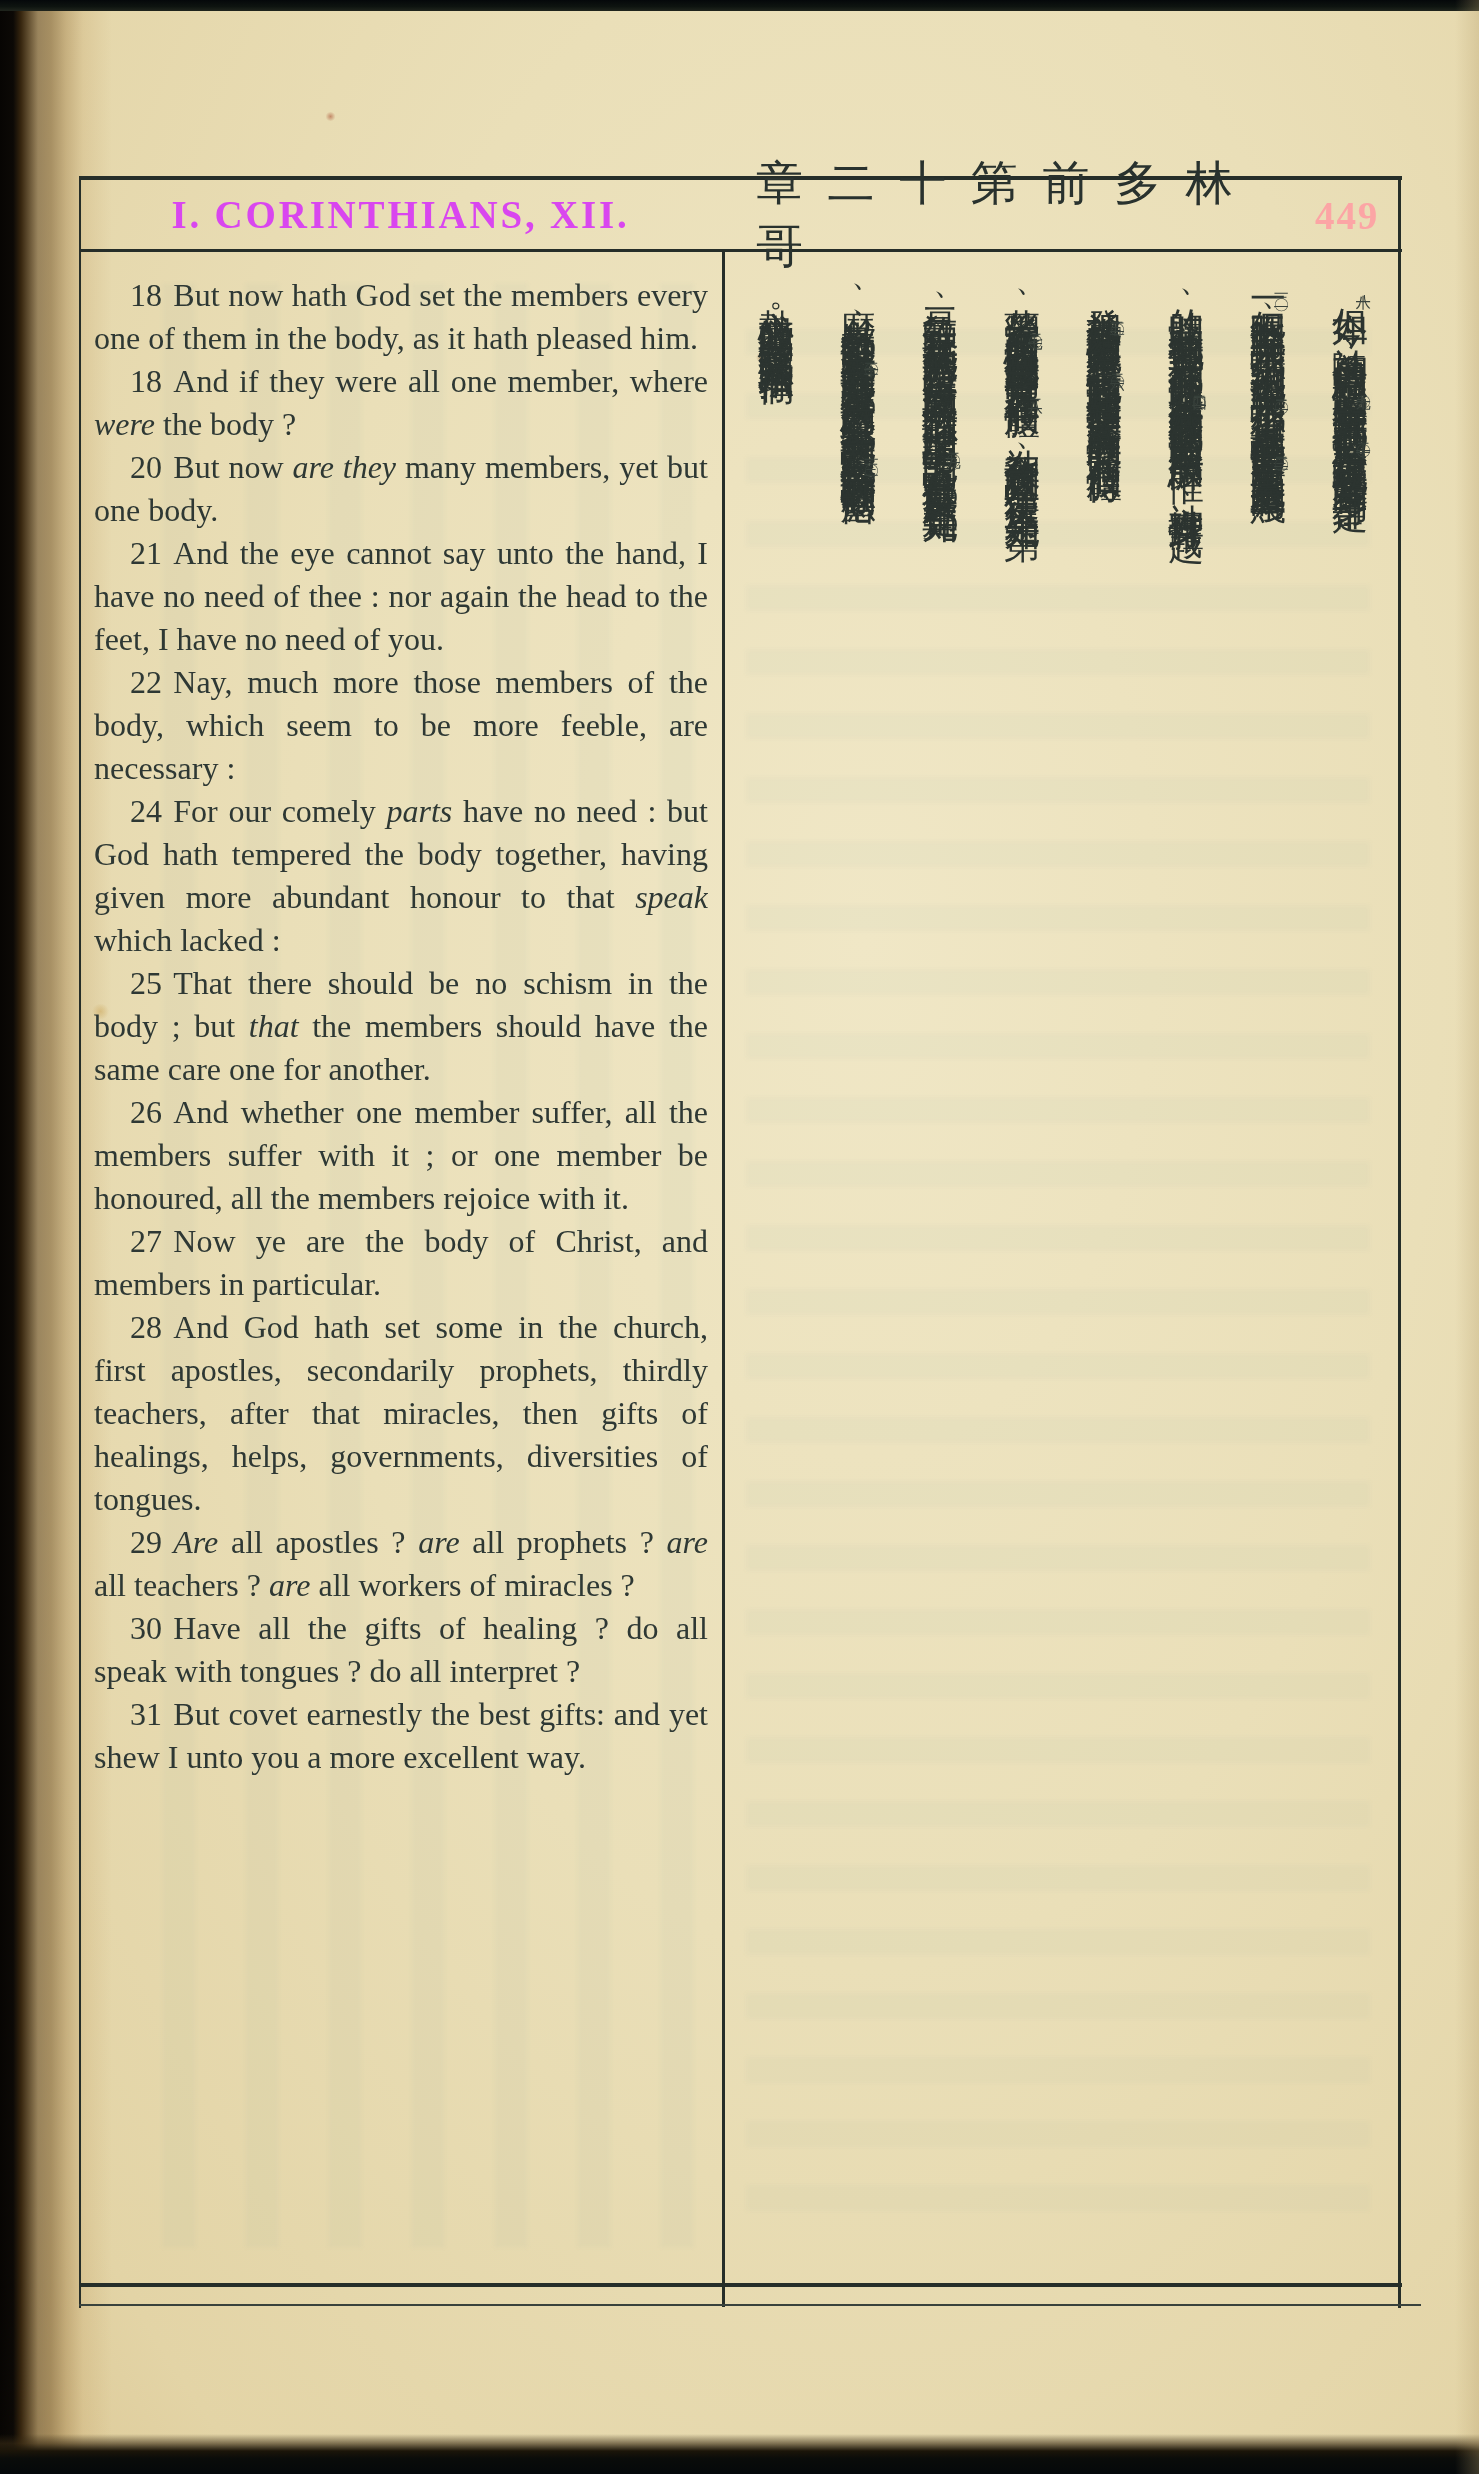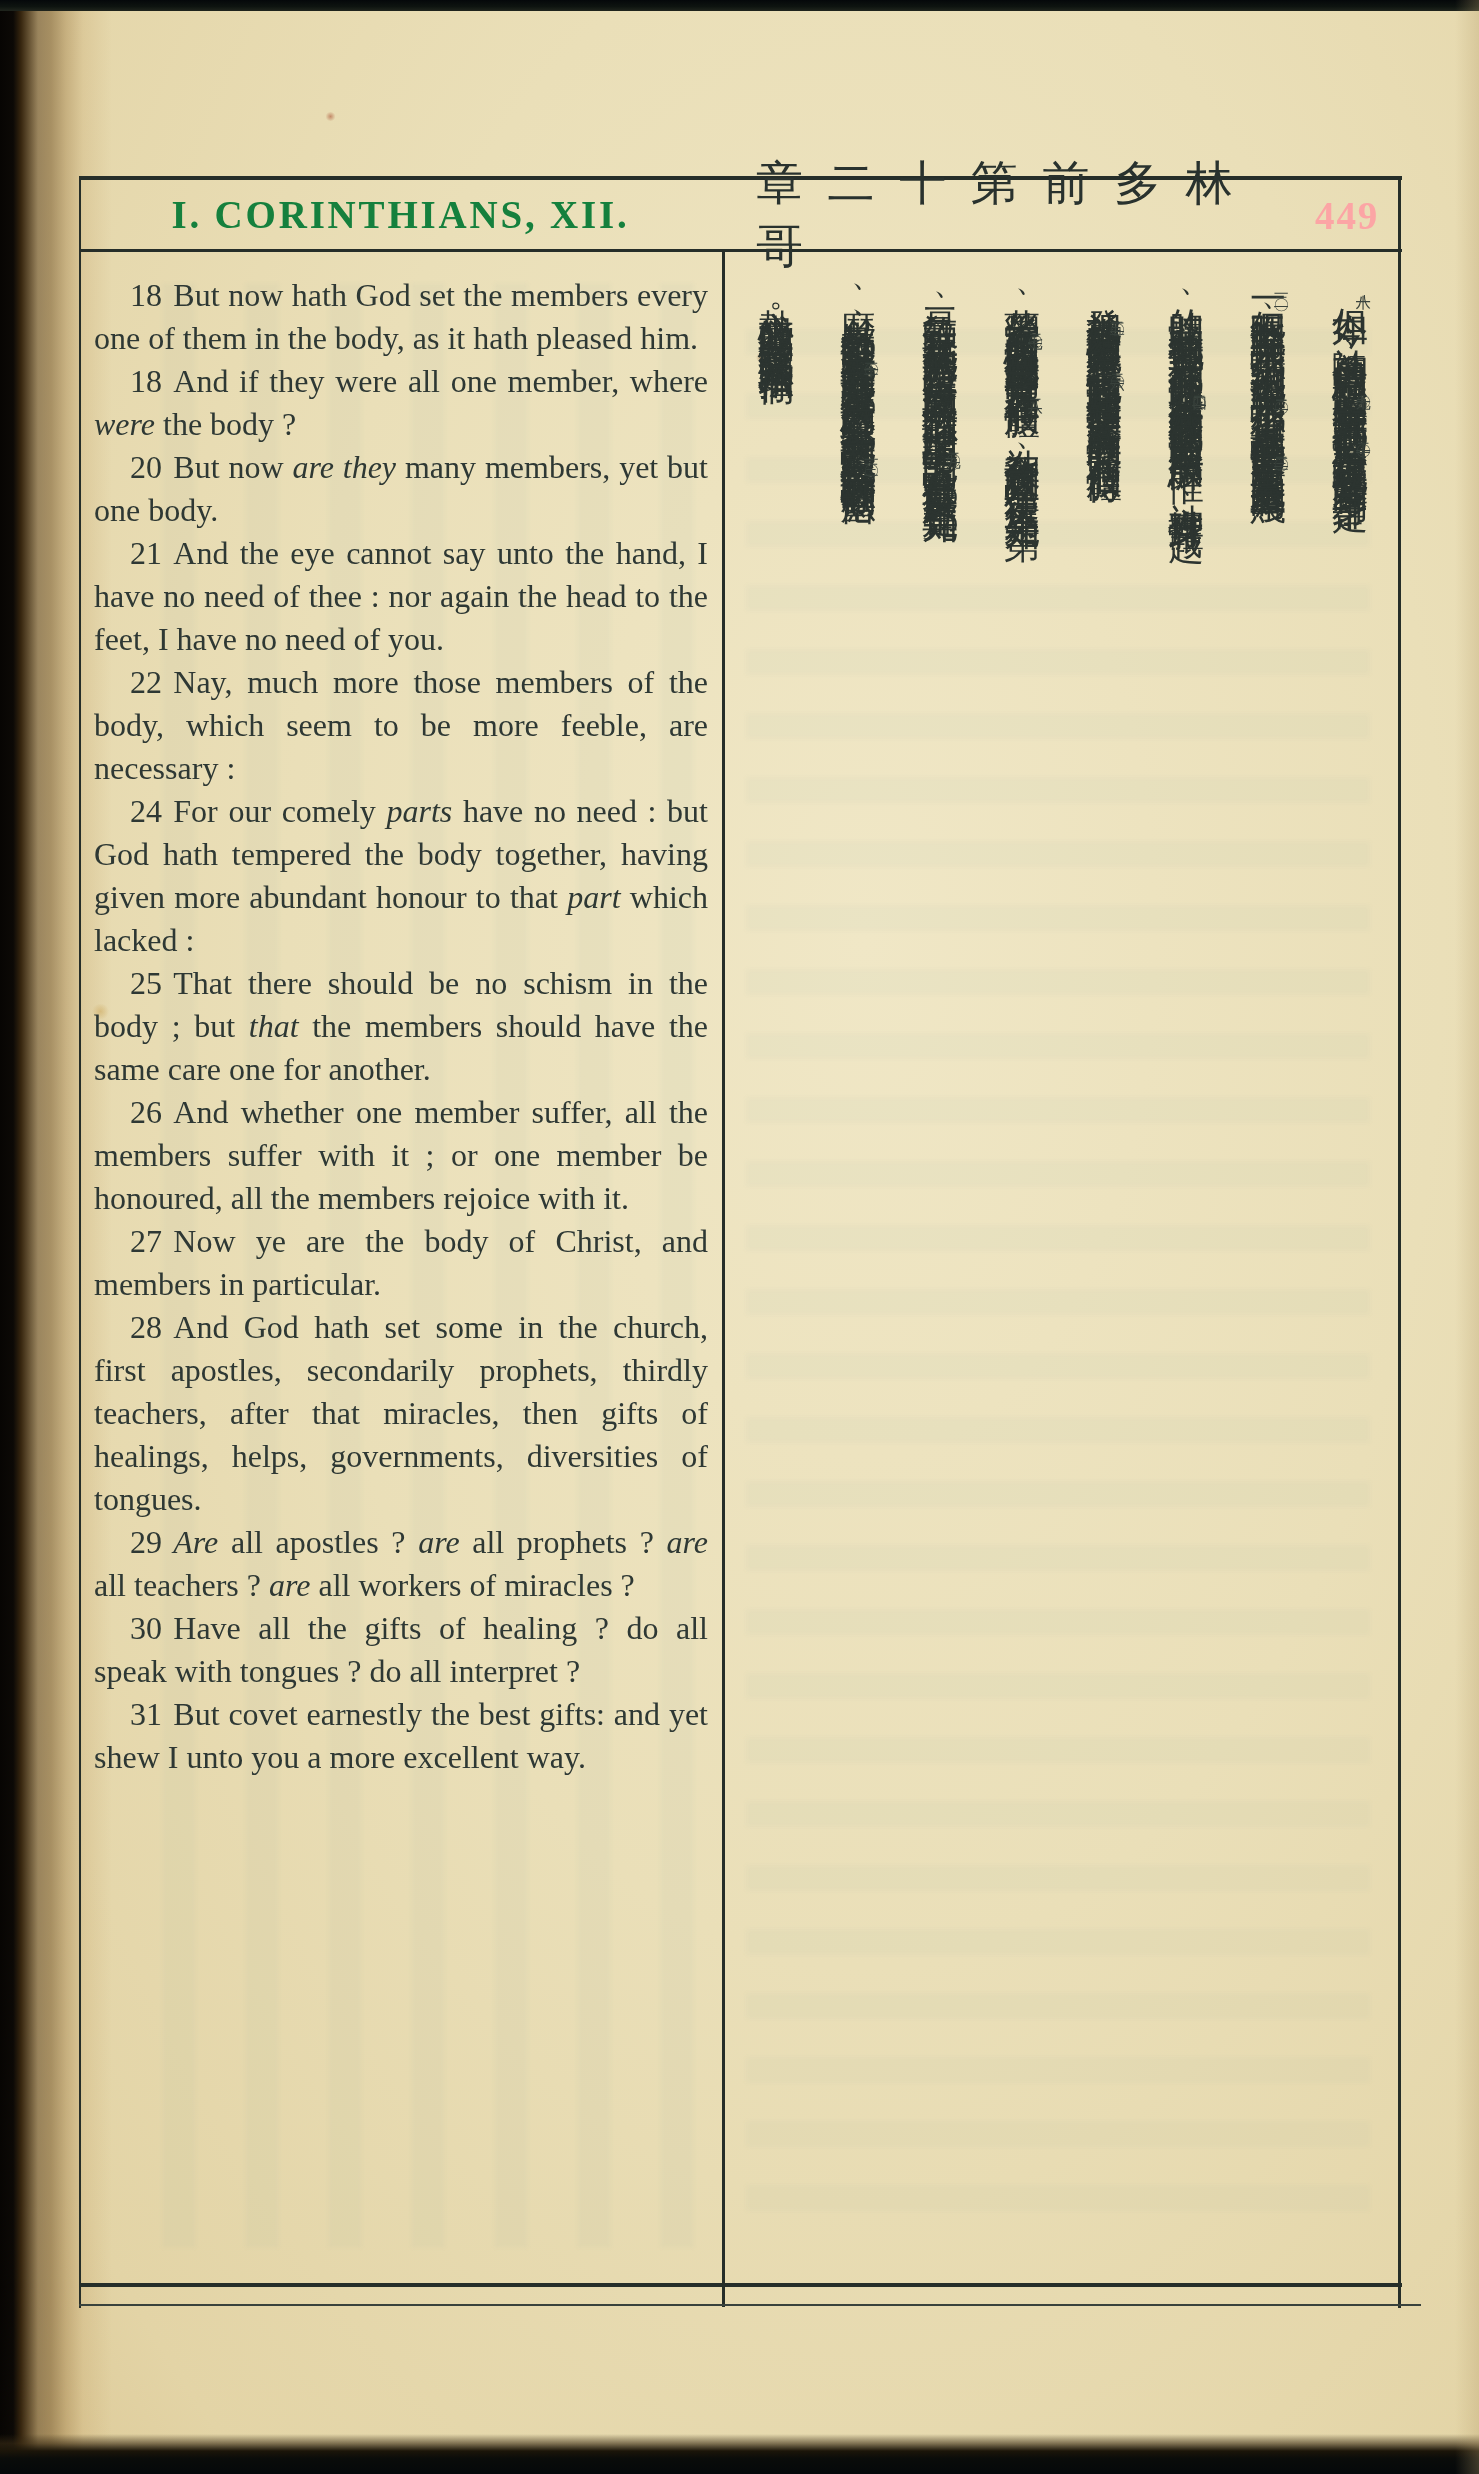--- a/index.html
+++ b/index.html
@@ -38,21 +38,21 @@
   .rule-under-header{left:79px;top:249px;width:1323px;height:2.8px;}
   .rule-left{left:79px;top:176px;width:1.9px;height:2132px;}
   .rule-right{left:1398px;top:176px;width:2.8px;height:2132px;}
   .rule-mid{left:722px;top:251px;width:2.8px;height:2056px;}
   .rule-bottom1{left:79px;top:2283px;width:1323px;height:3.8px;}
   .rule-bottom2{left:79px;top:2304px;width:1342px;height:1.9px;background:#39423c;}
   
   .header-left{
     position:absolute;left:81px;top:183px;width:639px;height:62px;
     display:flex;align-items:center;justify-content:center;
-    font-size:39px;letter-spacing:2.8px;color:#15803d;font-weight:bold;
+    font-size:39px;letter-spacing:2.8px;color:#d946ef;font-weight:bold;
   }
   .header-right{
     position:absolute;left:756px;top:185px;width:558px;height:60px;
     display:flex;align-items:center;justify-content:space-between;
     font-family:"DejaVu Sans",sans-serif;
     font-size:47px;color:#29322e;letter-spacing:24.6px;
   }
   .page-number{
     position:absolute;left:1315px;top:187px;width:81px;height:57px;
     display:flex;align-items:center;
@@ -125,21 +125,21 @@
 <div class="header-left">I. CORINTHIANS, XII.</div>
 <div class="header-right">章二十第前多林哥</div>
 <div class="page-number">449</div>
 
 <div class="english" id="english">
     <p><span class="vnum">18</span>But now hath God set the members every one of them in the body, as it hath pleased him.</p>
     <p><span class="vnum">18</span>And if they were all one member, where <i>were</i> the body ?</p>
     <p><span class="vnum">20</span>But now <i>are they</i> many members, yet but one body.</p>
     <p><span class="vnum">21</span>And the eye cannot say unto the hand, I have no need of thee : nor again the head to the feet, I have no need of you.</p>
     <p><span class="vnum">22</span>Nay, much more those members of the body, which seem to be more feeble, are necessary :</p>
-    <p><span class="vnum">24</span>For our comely <i>parts</i> have no need : but God hath tempered the body together, having given more abundant honour to that <i>part</i> which lacked :</p>
+    <p><span class="vnum">24</span>For our comely <i>parts</i> have no need : but God hath tempered the body together, having given more abundant honour to that <i>speak</i> which lacked :</p>
     <p><span class="vnum">25</span>That there should be no schism in the body ; but <i>that</i> the members should have the same care one for another.</p>
     <p><span class="vnum">26</span>And whether one member suffer, all the members suffer with it ; or one member be honoured, all the members rejoice with it.</p>
     <p><span class="vnum">27</span>Now ye are the body of Christ, and members in particular.</p>
     <p><span class="vnum">28</span>And God hath set some in the church, first apostles, secondarily prophets, thirdly teachers, after that miracles, then gifts of healings, helps, governments, diversities of tongues.</p>
     <p><span class="vnum">29</span><i>Are</i> all apostles ? <i>are</i> all prophets ? <i>are</i> all teachers ? <i>are</i> all workers of miracles ?</p>
     <p><span class="vnum">30</span>Have all the gifts of healing ? do all speak with tongues ? do all interpret ?</p>
     <p><span class="vnum">31</span>But covet earnestly the best gifts: and yet shew I unto you a more excellent way.</p>
   </div>
 <div class="chinese" id="chinese">
     <div class="ccol">但<span class="vmark">十八</span>如今<span class="hsp"></span>神隨自己的意思<span class="pu">、</span>把肢體一一的安排在身上了<span class="vmark">〇十九</span>若都歸爲一個肢體<span class="pu">、</span>身子在那裏呢<span class="vmark">〇二十</span>現在肢體是多的<span class="pu">、</span>身子卻是</div>

